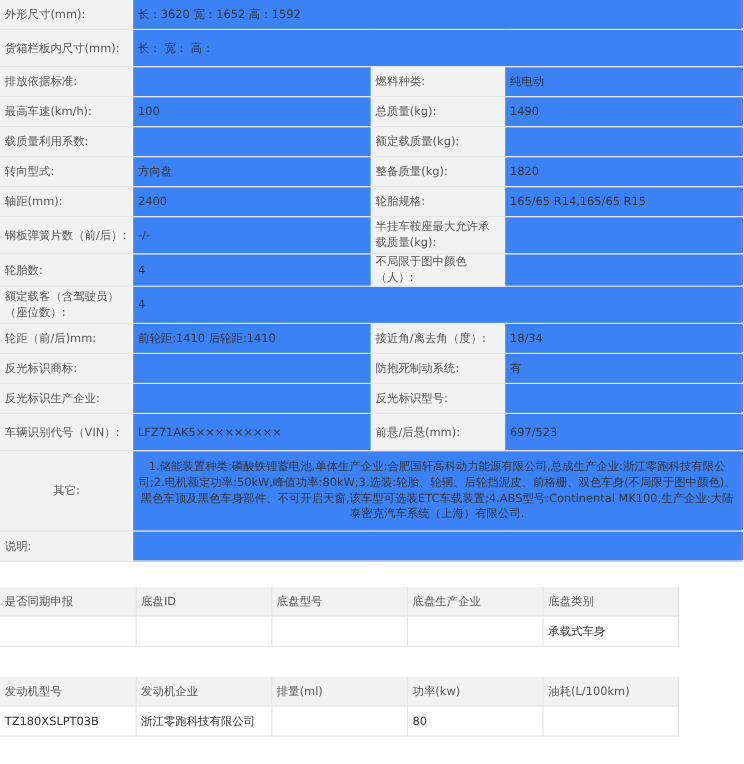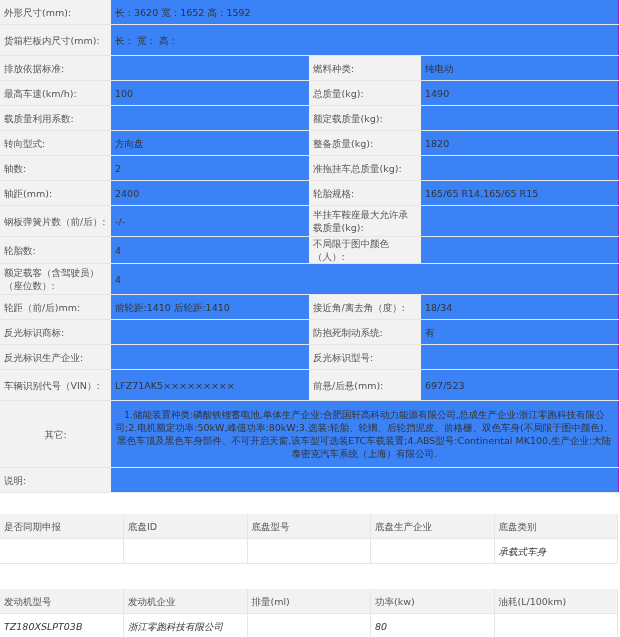--- a/index.html
+++ b/index.html
@@ -2,32 +2,32 @@
 <html><head>
 <meta charset="utf-8">
 <style>
   html, body { margin: 0; padding: 0; background: #ffffff; }
   body {
     width: 620px; height: 637px; overflow: hidden;
     font-family: "DejaVu Sans", "Liberation Sans", sans-serif;
     font-size: 9.5px; color: #333333;
   }
   .wrap { position: relative; width: 618px; }
-  table { border-collapse: collapse; width: 618px; table-layout: fixed; }
+  table { border-collapse: collapse; width: 566px; table-layout: fixed; }
   td { padding: 0 4px; vertical-align: middle; line-height: 13px; border-bottom: 1px solid #e6e6e6; }
   .lbl { background: #f2f2f2; color: #555555; }
   .val { background: #3b82f6; color: #333333; }
   .main td { height: 24px; }
   .main tr.tall td { height: 30px; }
   .main tr.other td { height: 66px; text-align: center; }
   .main { border-right: 1px solid #a21caf; }
   .sub { margin-top: 21px; border-right: 1px solid #e6e6e6; }
   .sub td { height: 24px; border-right: 1px solid #e6e6e6; }
   .sub tr.hdr td { background: #f2f2f2; color: #555555; }
-  .sub tr.row td { background: #ffffff; font-style: italic; }
+  .sub tr.row td { background: #ffffff; }
   .sub2 { margin-top: 25px; }
 </style>
 </head>
 <body>
 
 <div class="wrap">
 
   <table class="main">
     <colgroup>
         <col style="width:111px">
@@ -60,26 +60,20 @@
           <td class="lbl">载质量利用系数:</td>
           <td class="val"></td>
           <td class="lbl">额定载质量(kg):</td>
           <td class="val"></td>
         </tr>
         <tr>
           <td class="lbl">转向型式:</td>
           <td class="val">方向盘</td>
           <td class="lbl">整备质量(kg):</td>
           <td class="val">1820</td>
-        </tr>
-        <tr>
-          <td class="lbl">轴数:</td>
-          <td class="val">2</td>
-          <td class="lbl">准拖挂车总质量(kg):</td>
-          <td class="val"></td>
         </tr>
         <tr>
           <td class="lbl">轴距(mm):</td>
           <td class="val">2400</td>
           <td class="lbl">轮胎规格:</td>
           <td class="val">165/65 R14,165/65 R15</td>
         </tr>
         <tr class="tall">
           <td class="lbl">钢板弹簧片数（前/后）:</td>
           <td class="val">-/-</td>

